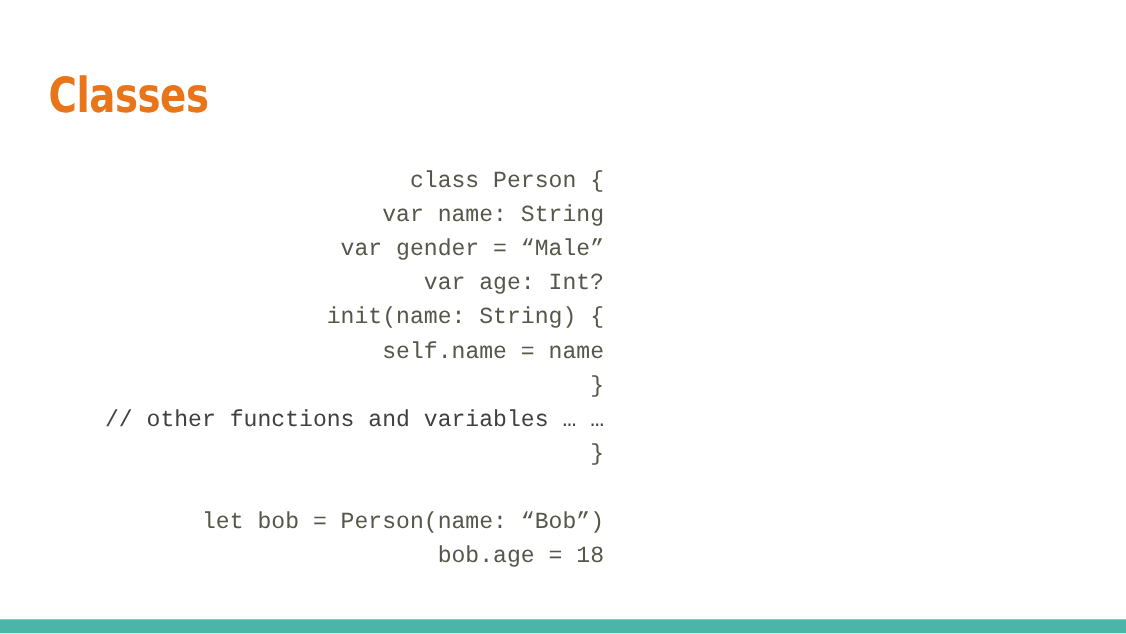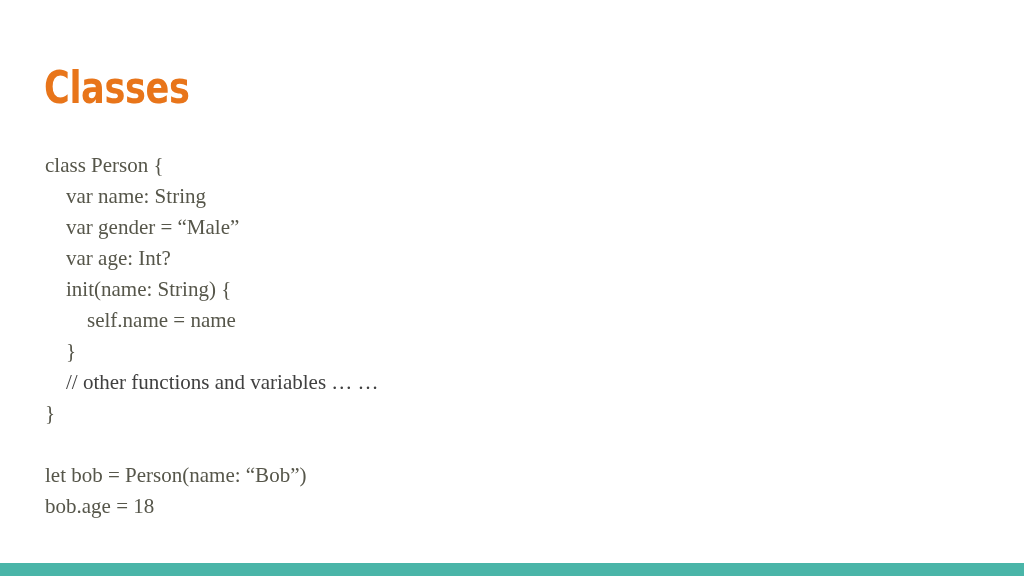--- a/index.html
+++ b/index.html
@@ -12,40 +12,41 @@
     background: #ffffff;
     font-family: "Liberation Sans", sans-serif;
     overflow: hidden;
   }
   .slide {
     position: relative;
     width: 1024px;
     height: 576px;
     background: #ffffff;
     box-sizing: border-box;
+    text-align: right;
   }
   .slide-title {
     position: absolute;
     left: 44px;
     top: 62px;
     font-family: "DejaVu Sans", sans-serif;
     font-size: 44px;
     font-weight: bold;
     color: #E8751A;
     letter-spacing: -0.5px;
     transform: scaleX(0.80);
     transform-origin: left center;
     line-height: 52px;
     white-space: pre;
   }
   .code-block {
     position: absolute;
     left: 45px;
     top: 150px;
-    font-family: Liberation Serif, serif;
+    font-family: Liberation Mono, monospace;
     font-size: 21px;
     line-height: 31px;
     color: #56564A;
     white-space: pre;
   }
   .code-line {
     white-space: pre;
     min-height: 31px;
   }
   .code-line.comment {

